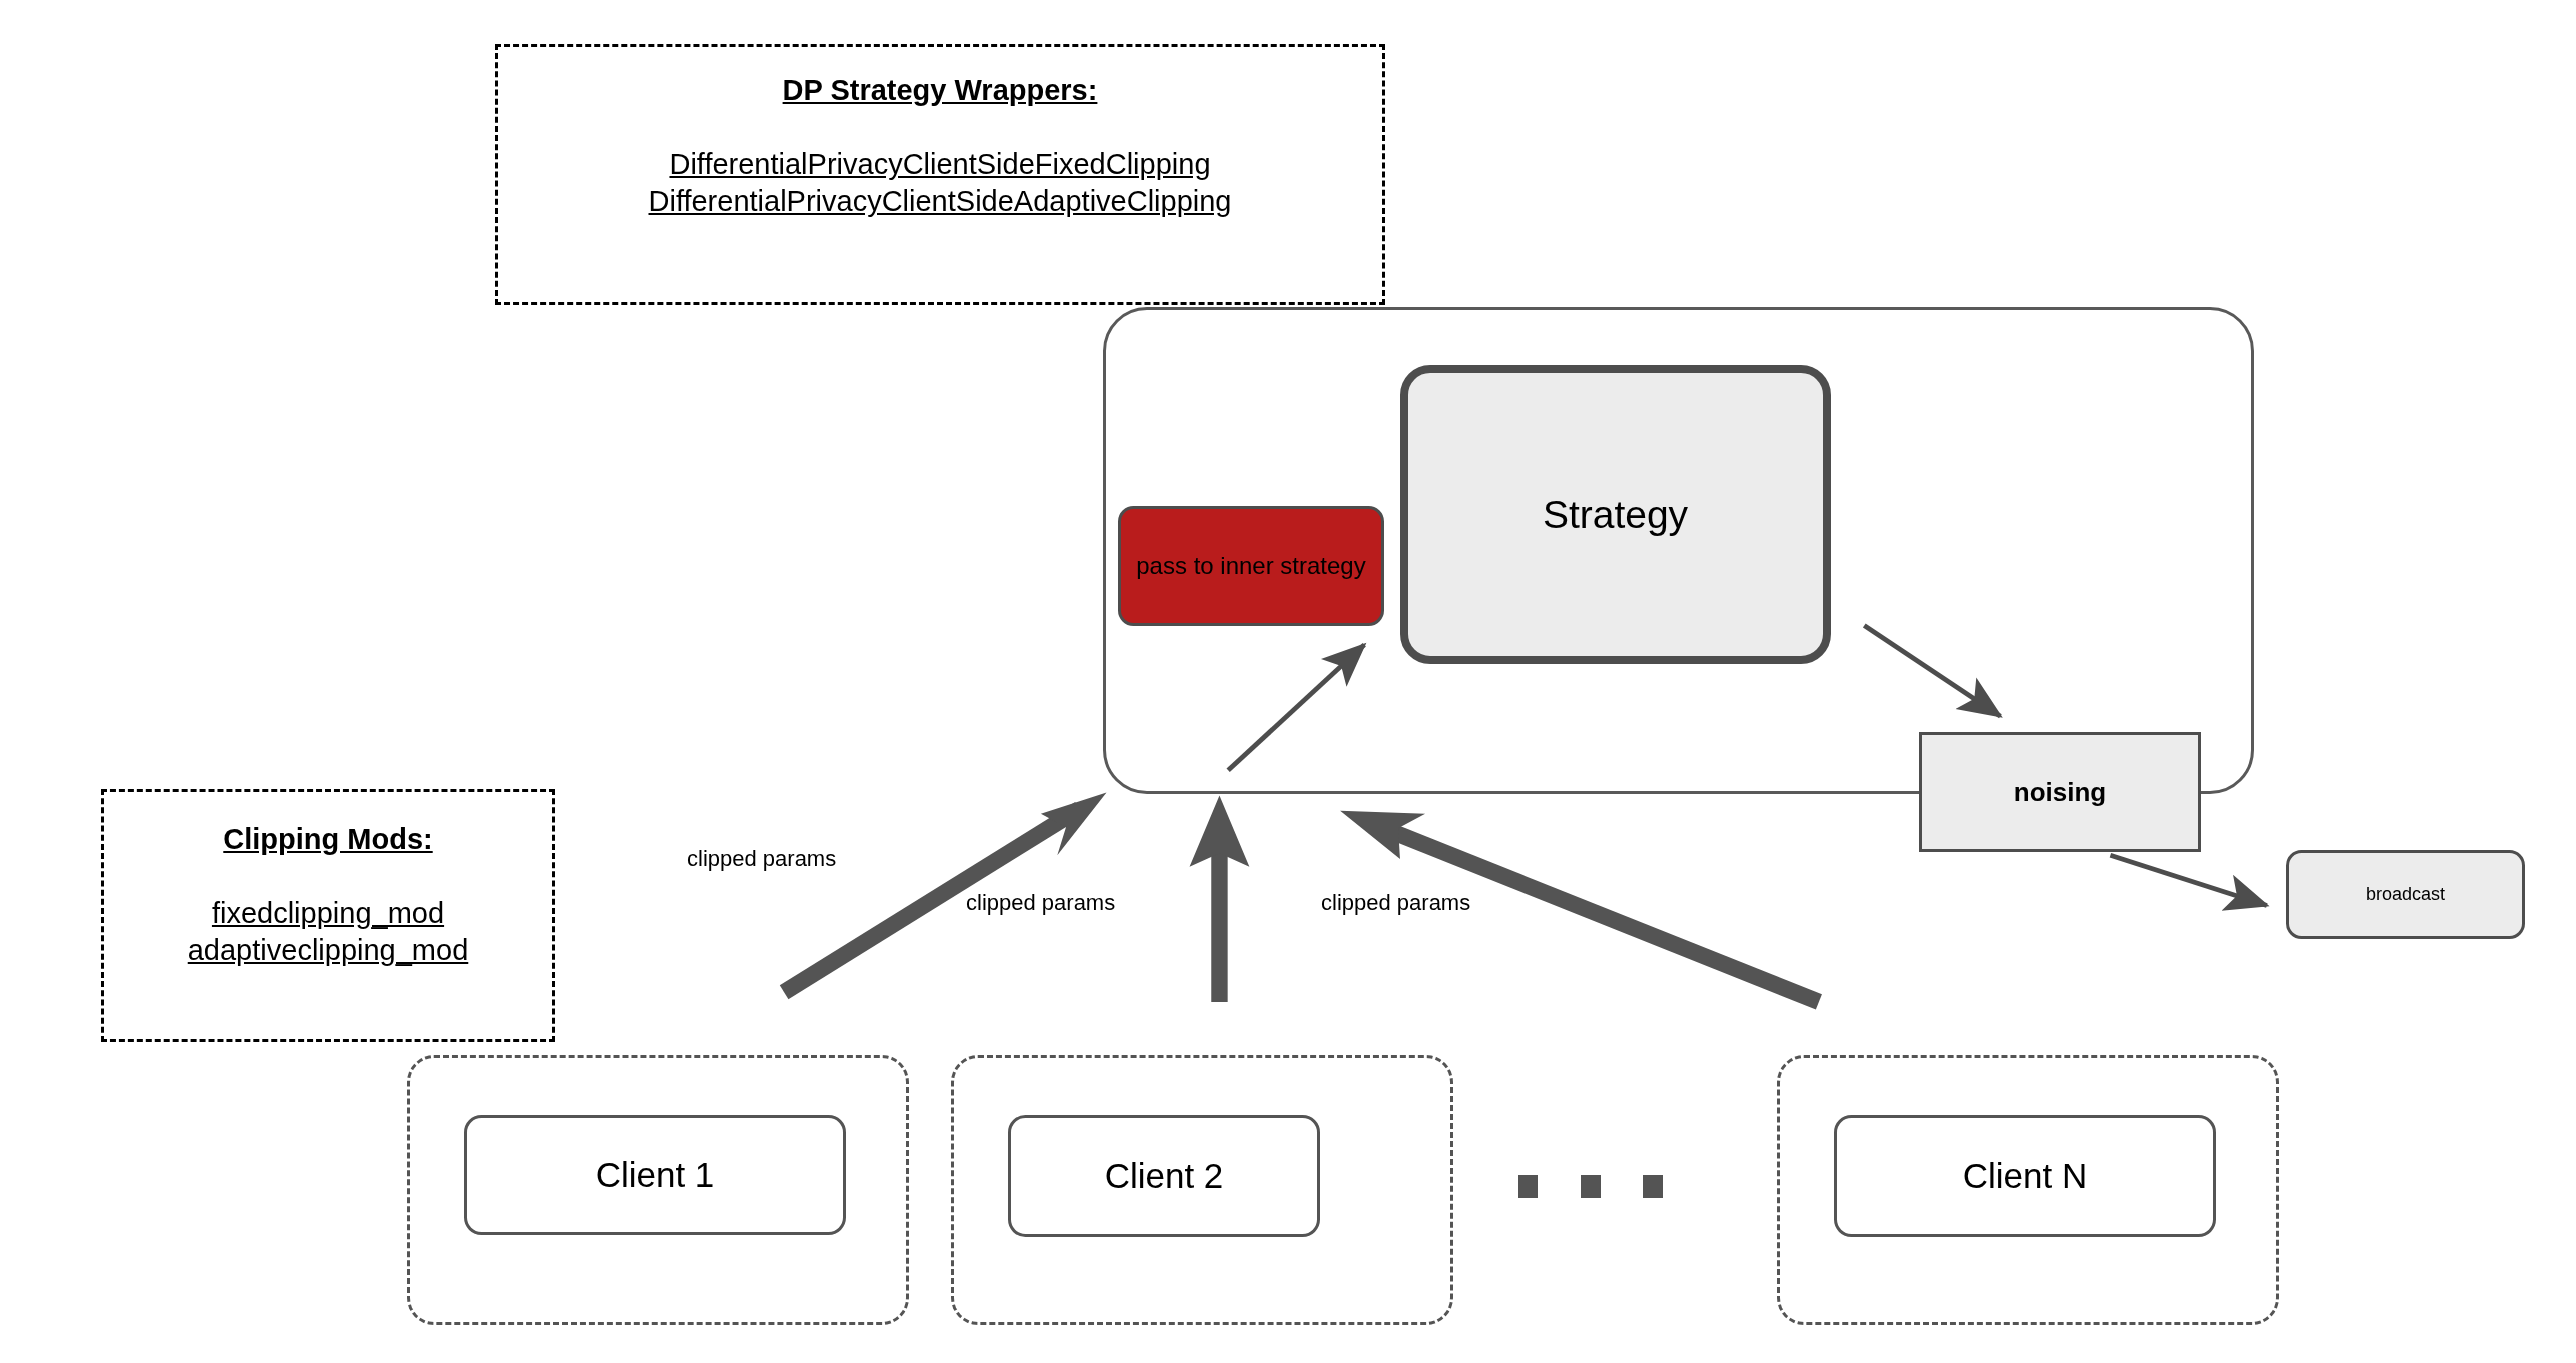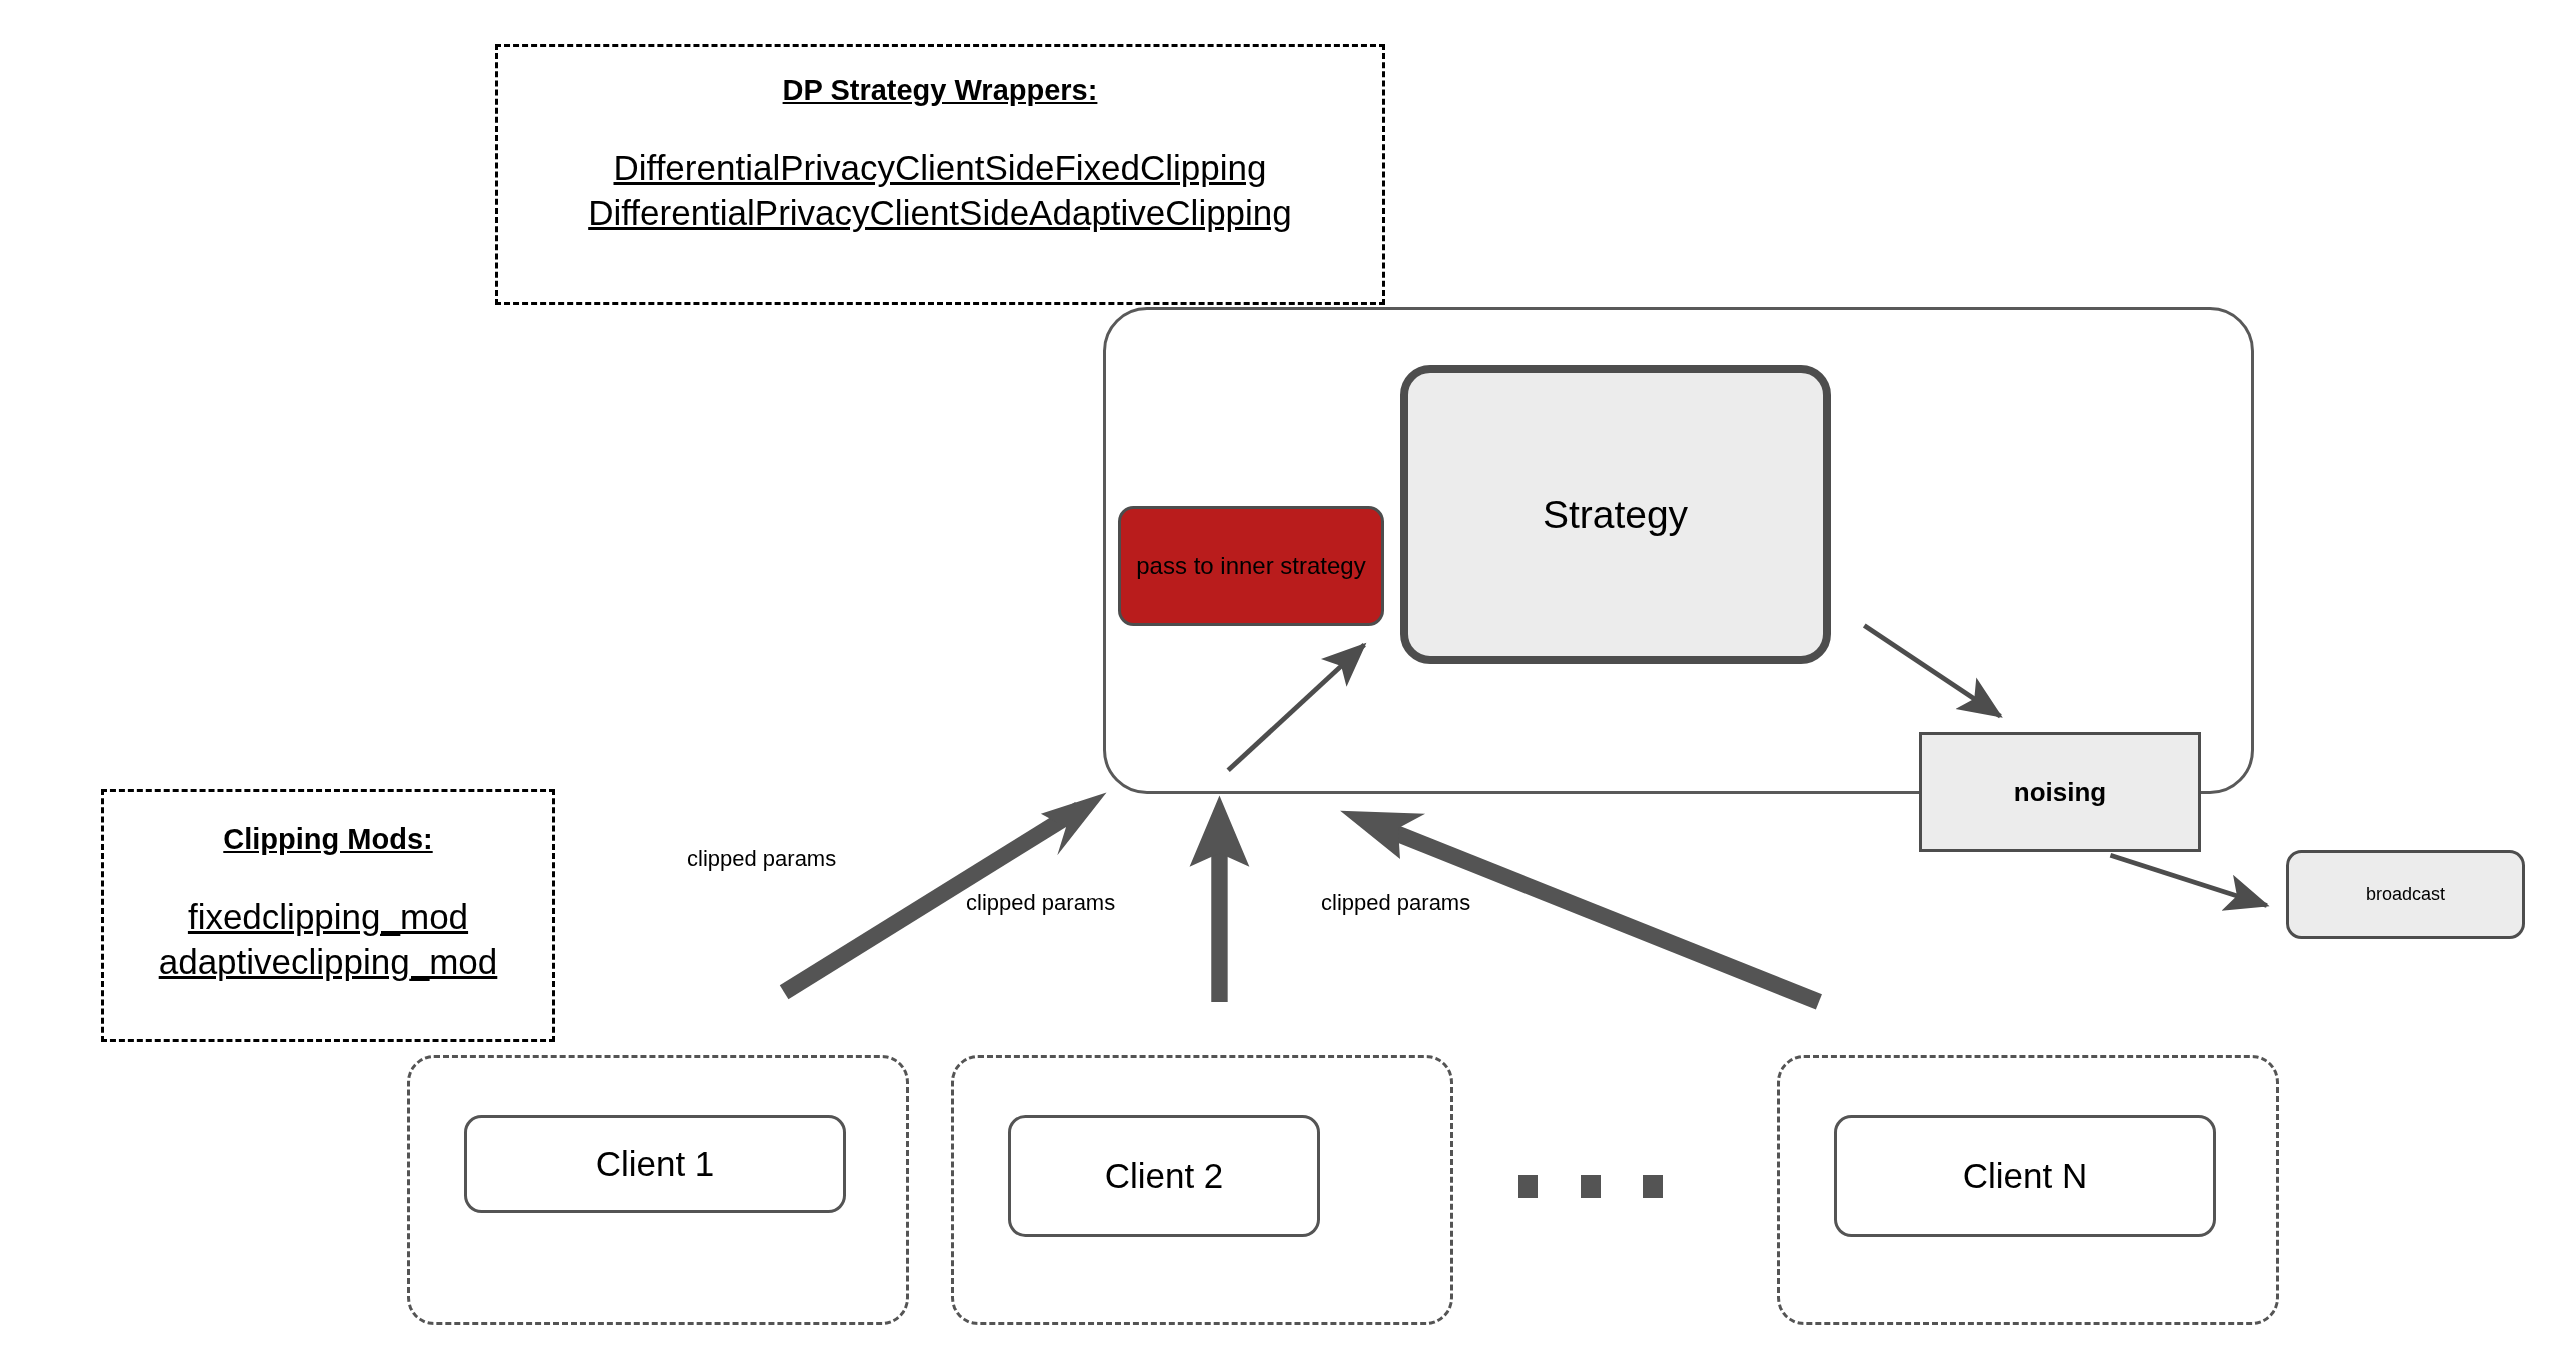--- a/index.html
+++ b/index.html
@@ -39,21 +39,21 @@
     align-items: center;
     text-decoration: underline;
   }
   .note-title {
     font-weight: bold;
     font-size: 29px;
     letter-spacing: 0px;
     white-space: nowrap;
   }
   .note-line {
-    font-size: 35px;
+    font-size: 29px;
     white-space: nowrap;
     line-height: 1.28;
   }
 
   
   #server-container {
     position: absolute;
     left: 1103px;
     top: 307px;
     width: 1151px;
@@ -248,21 +248,21 @@
 
   <div id="noising-box" class="ctr">
     <span class="label">noising</span>
   </div>
 
   <div id="broadcast-box" class="ctr">
     <span class="label">broadcast</span>
   </div>
 
   <div class="client-group" style="left:407px; top:1055px; width:502px; height:270px;">
-    <div class="client-box ctr" style="left:54px; top:57px; width:382px; height:98px;">
+    <div class="client-box ctr" style="left:54px; top:57px; width:382px; height:120px;">
       <span class="label">Client 1</span>
     </div>
   </div>
 
   <div class="client-group" style="left:951px; top:1055px; width:502px; height:270px;">
     <div class="client-box ctr" style="left:54px; top:57px; width:312px; height:122px;">
       <span class="label">Client 2</span>
     </div>
   </div>
 

